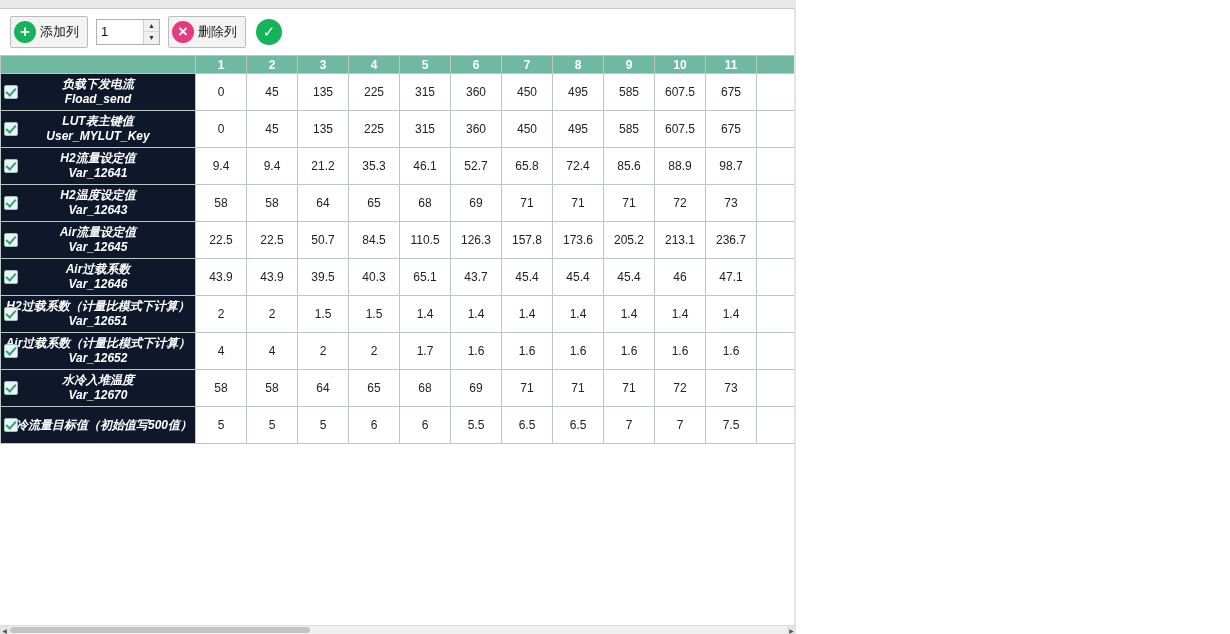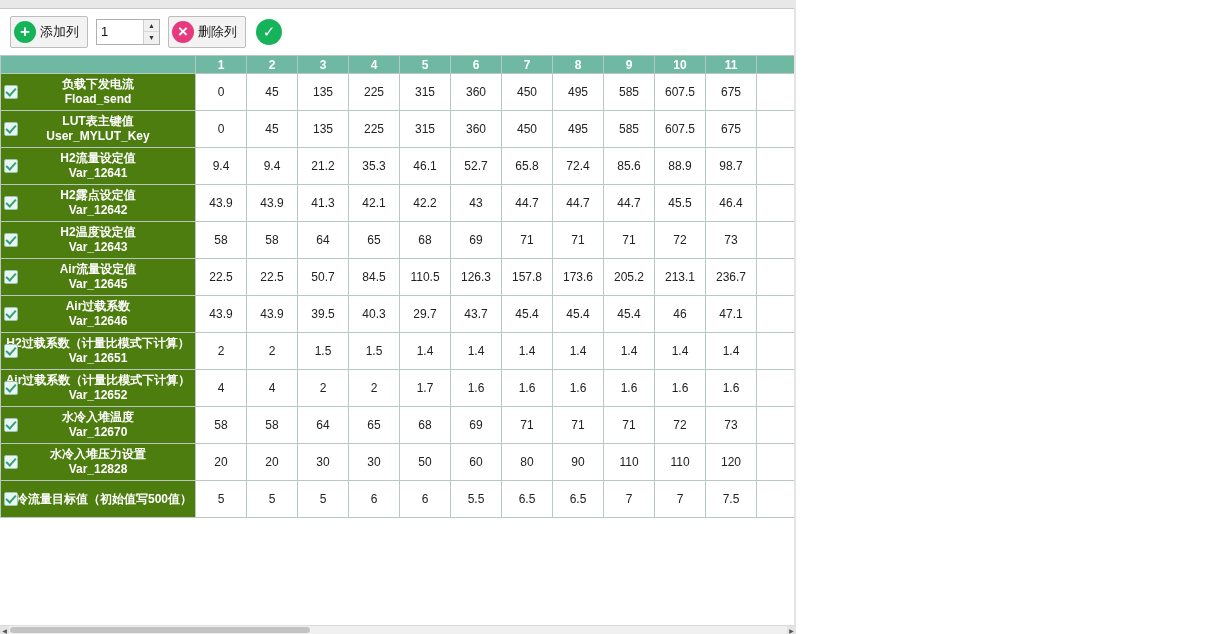--- a/index.html
+++ b/index.html
@@ -148,30 +148,31 @@
     text-align: center;
     border: 1px solid #ffffff;
   }
   th.corner-head {
     width: 195px;
     background: #6fb9a2;
   }
   th.col-head { width: 51px; }
   th.tail-head { width: 54px; }
   td.label-cell {
-    background: #4d7c0f;
+    background: #0f172a;
     color: #ffffff;
     font-weight: bold;
     text-align: center;
     height: 37px;
     padding: 0 2px 0 16px;
     position: relative;
     line-height: 1.25;
     overflow: hidden;
     white-space: nowrap;
+    font-style: italic;
   }
   td.label-cell .chk {
     position: absolute;
     left: 3px;
     top: 50%;
     transform: translateY(-50%);
     width: 12px; height: 12px;
     background: #e8f5f0;
     border: 1px solid #9ac4b5;
     border-radius: 2px;
@@ -348,39 +349,20 @@
             <td class="val-cell">65.8</td>
             <td class="val-cell">72.4</td>
             <td class="val-cell">85.6</td>
             <td class="val-cell">88.9</td>
             <td class="val-cell">98.7</td>
             <td class="tail-cell"></td>
           </tr>
           <tr>
             <td class="label-cell">
               <span class="chk"></span>
-              <span class="l1">H2露点设定值</span>
-              <span class="l2">Var_12642</span>
-            </td>
-            <td class="val-cell">43.9</td>
-            <td class="val-cell">43.9</td>
-            <td class="val-cell">41.3</td>
-            <td class="val-cell">42.1</td>
-            <td class="val-cell">42.2</td>
-            <td class="val-cell">43</td>
-            <td class="val-cell">44.7</td>
-            <td class="val-cell">44.7</td>
-            <td class="val-cell">44.7</td>
-            <td class="val-cell">45.5</td>
-            <td class="val-cell">46.4</td>
-            <td class="tail-cell"></td>
-          </tr>
-          <tr>
-            <td class="label-cell">
-              <span class="chk"></span>
               <span class="l1">H2温度设定值</span>
               <span class="l2">Var_12643</span>
             </td>
             <td class="val-cell">58</td>
             <td class="val-cell">58</td>
             <td class="val-cell">64</td>
             <td class="val-cell">65</td>
             <td class="val-cell">68</td>
             <td class="val-cell">69</td>
             <td class="val-cell">71</td>
@@ -412,21 +394,21 @@
           <tr>
             <td class="label-cell">
               <span class="chk"></span>
               <span class="l1">Air过载系数</span>
               <span class="l2">Var_12646</span>
             </td>
             <td class="val-cell">43.9</td>
             <td class="val-cell">43.9</td>
             <td class="val-cell">39.5</td>
             <td class="val-cell">40.3</td>
-            <td class="val-cell">29.7</td>
+            <td class="val-cell">65.1</td>
             <td class="val-cell">43.7</td>
             <td class="val-cell">45.4</td>
             <td class="val-cell">45.4</td>
             <td class="val-cell">45.4</td>
             <td class="val-cell">46</td>
             <td class="val-cell">47.1</td>
             <td class="tail-cell"></td>
           </tr>
           <tr>
             <td class="label-cell">
@@ -481,39 +463,20 @@
             <td class="val-cell">71</td>
             <td class="val-cell">71</td>
             <td class="val-cell">71</td>
             <td class="val-cell">72</td>
             <td class="val-cell">73</td>
             <td class="tail-cell"></td>
           </tr>
           <tr>
             <td class="label-cell">
               <span class="chk"></span>
-              <span class="l1">水冷入堆压力设置</span>
-              <span class="l2">Var_12828</span>
-            </td>
-            <td class="val-cell">20</td>
-            <td class="val-cell">20</td>
-            <td class="val-cell">30</td>
-            <td class="val-cell">30</td>
-            <td class="val-cell">50</td>
-            <td class="val-cell">60</td>
-            <td class="val-cell">80</td>
-            <td class="val-cell">90</td>
-            <td class="val-cell">110</td>
-            <td class="val-cell">110</td>
-            <td class="val-cell">120</td>
-            <td class="tail-cell"></td>
-          </tr>
-          <tr>
-            <td class="label-cell">
-              <span class="chk"></span>
               <span class="l1">水冷流量目标值（初始值写500值）</span>
               <span class="l2"></span>
             </td>
             <td class="val-cell">5</td>
             <td class="val-cell">5</td>
             <td class="val-cell">5</td>
             <td class="val-cell">6</td>
             <td class="val-cell">6</td>
             <td class="val-cell">5.5</td>
             <td class="val-cell">6.5</td>

